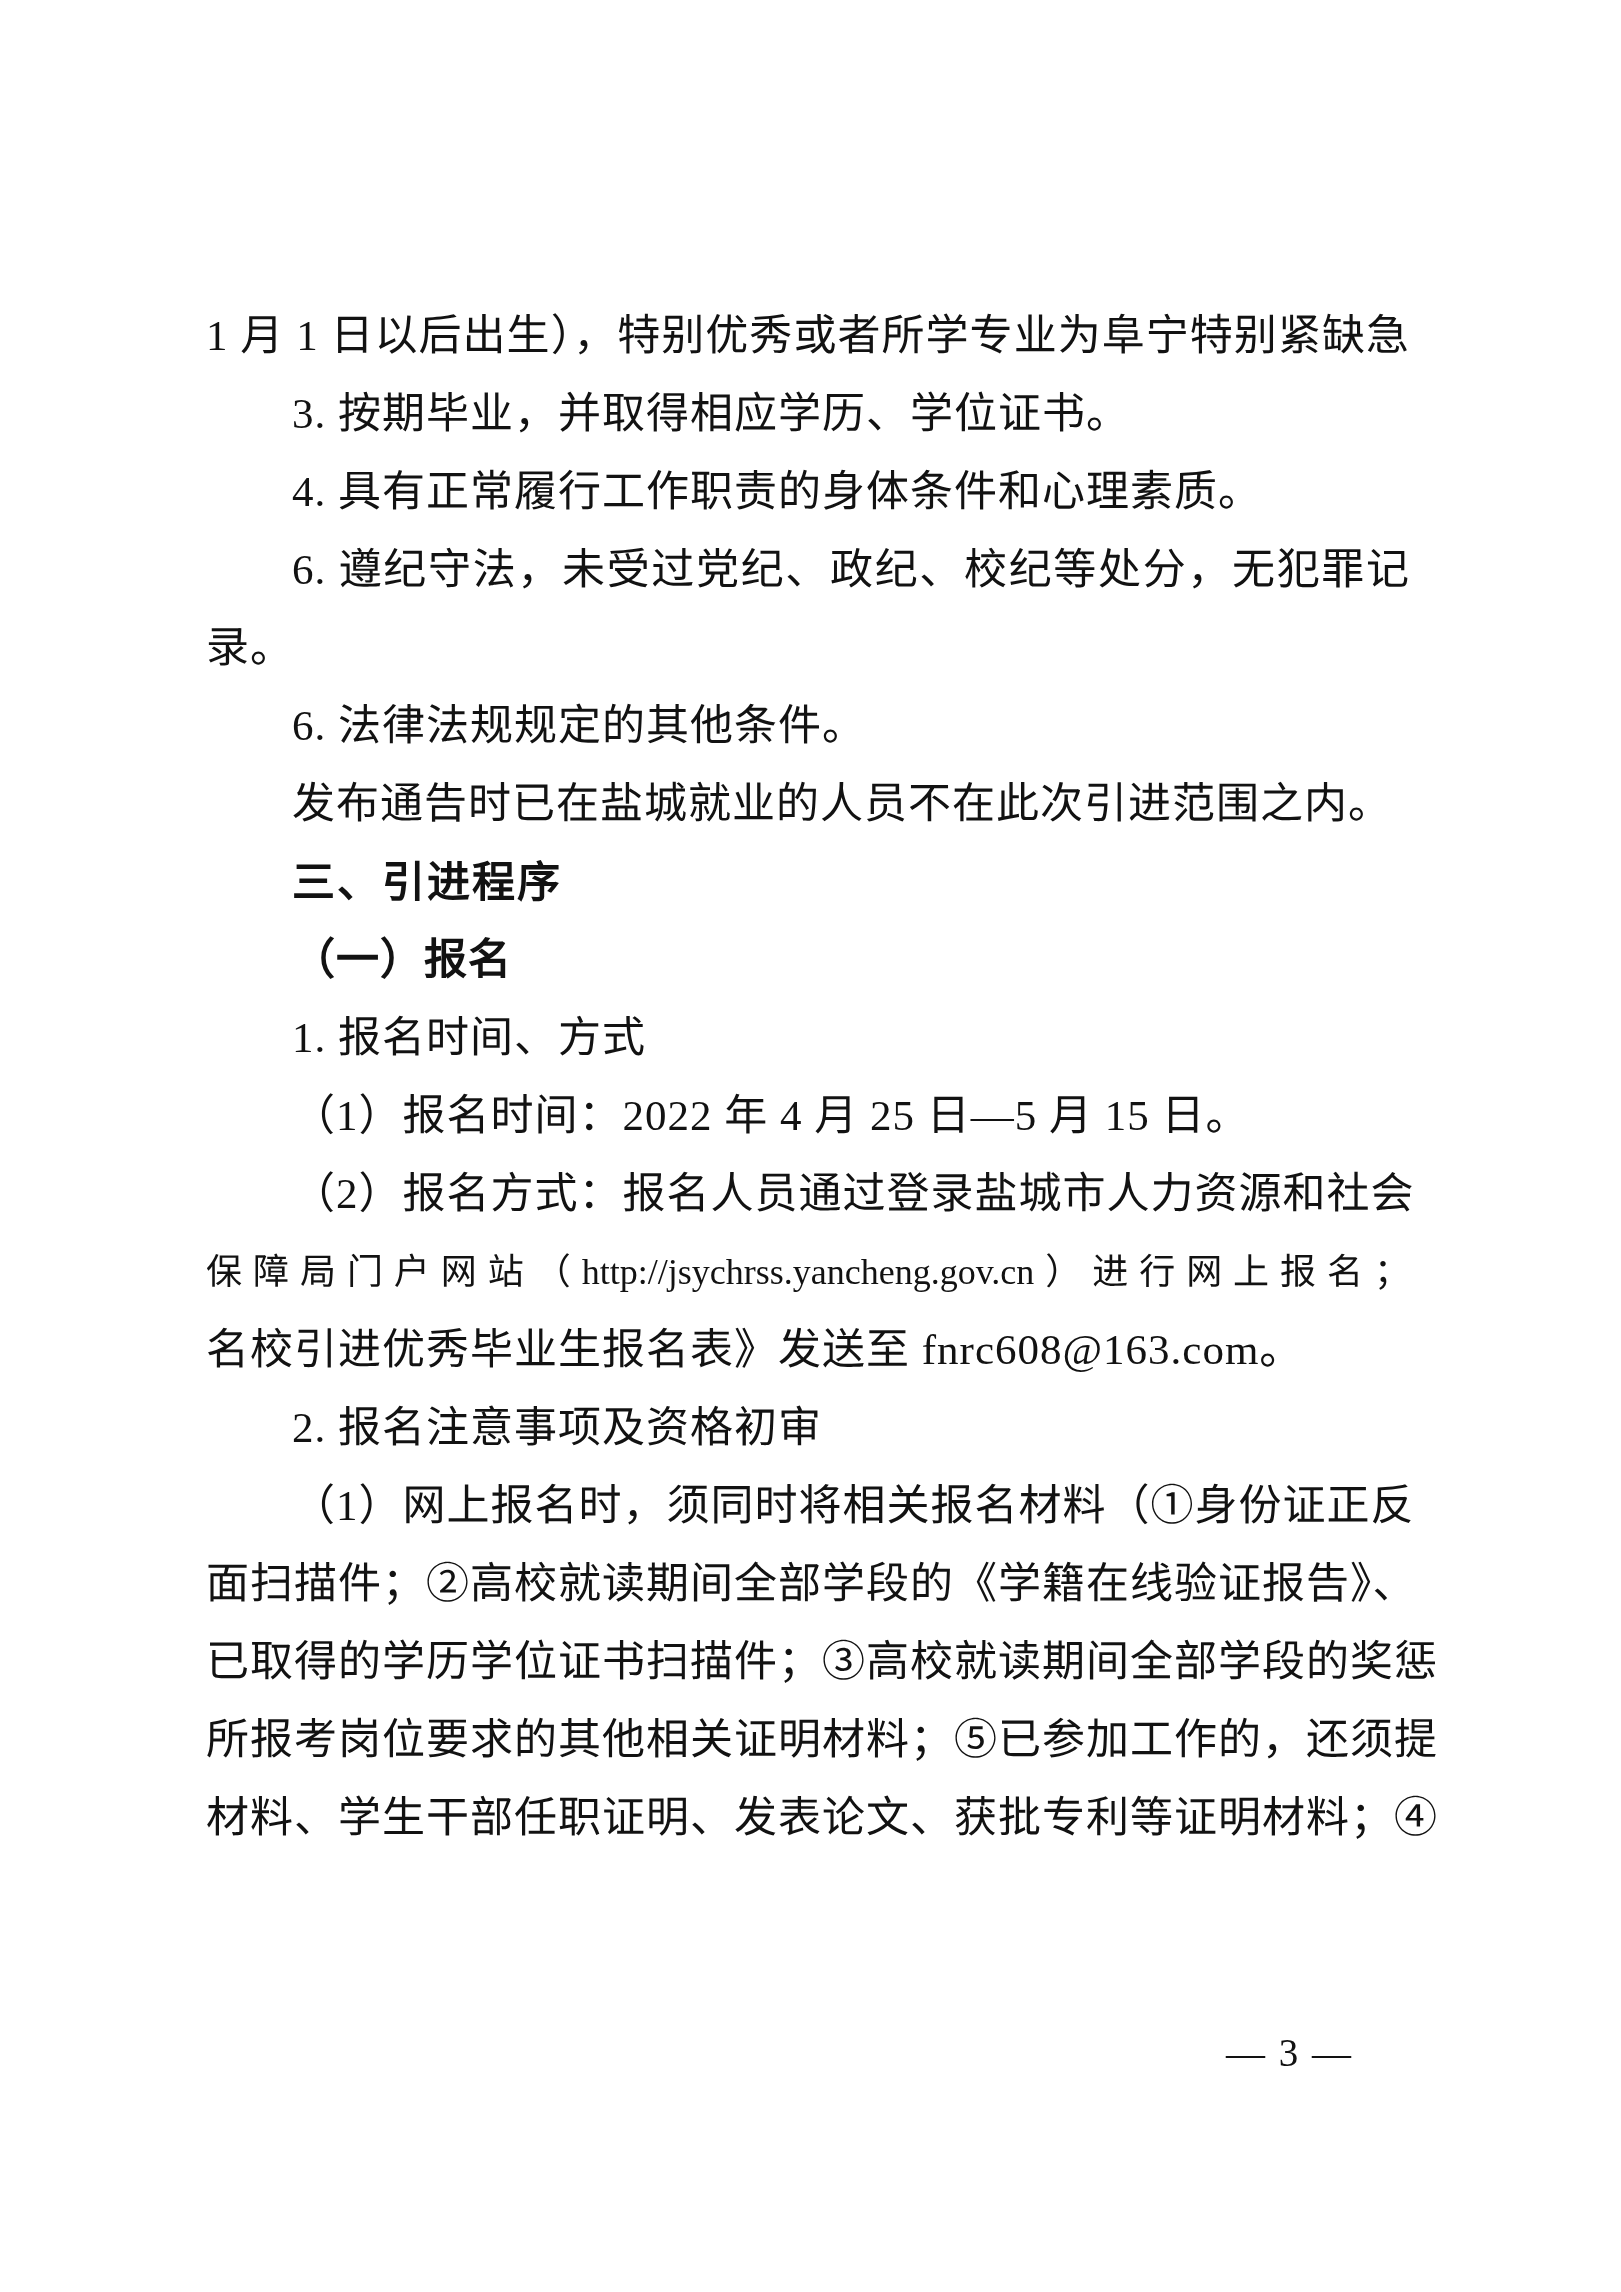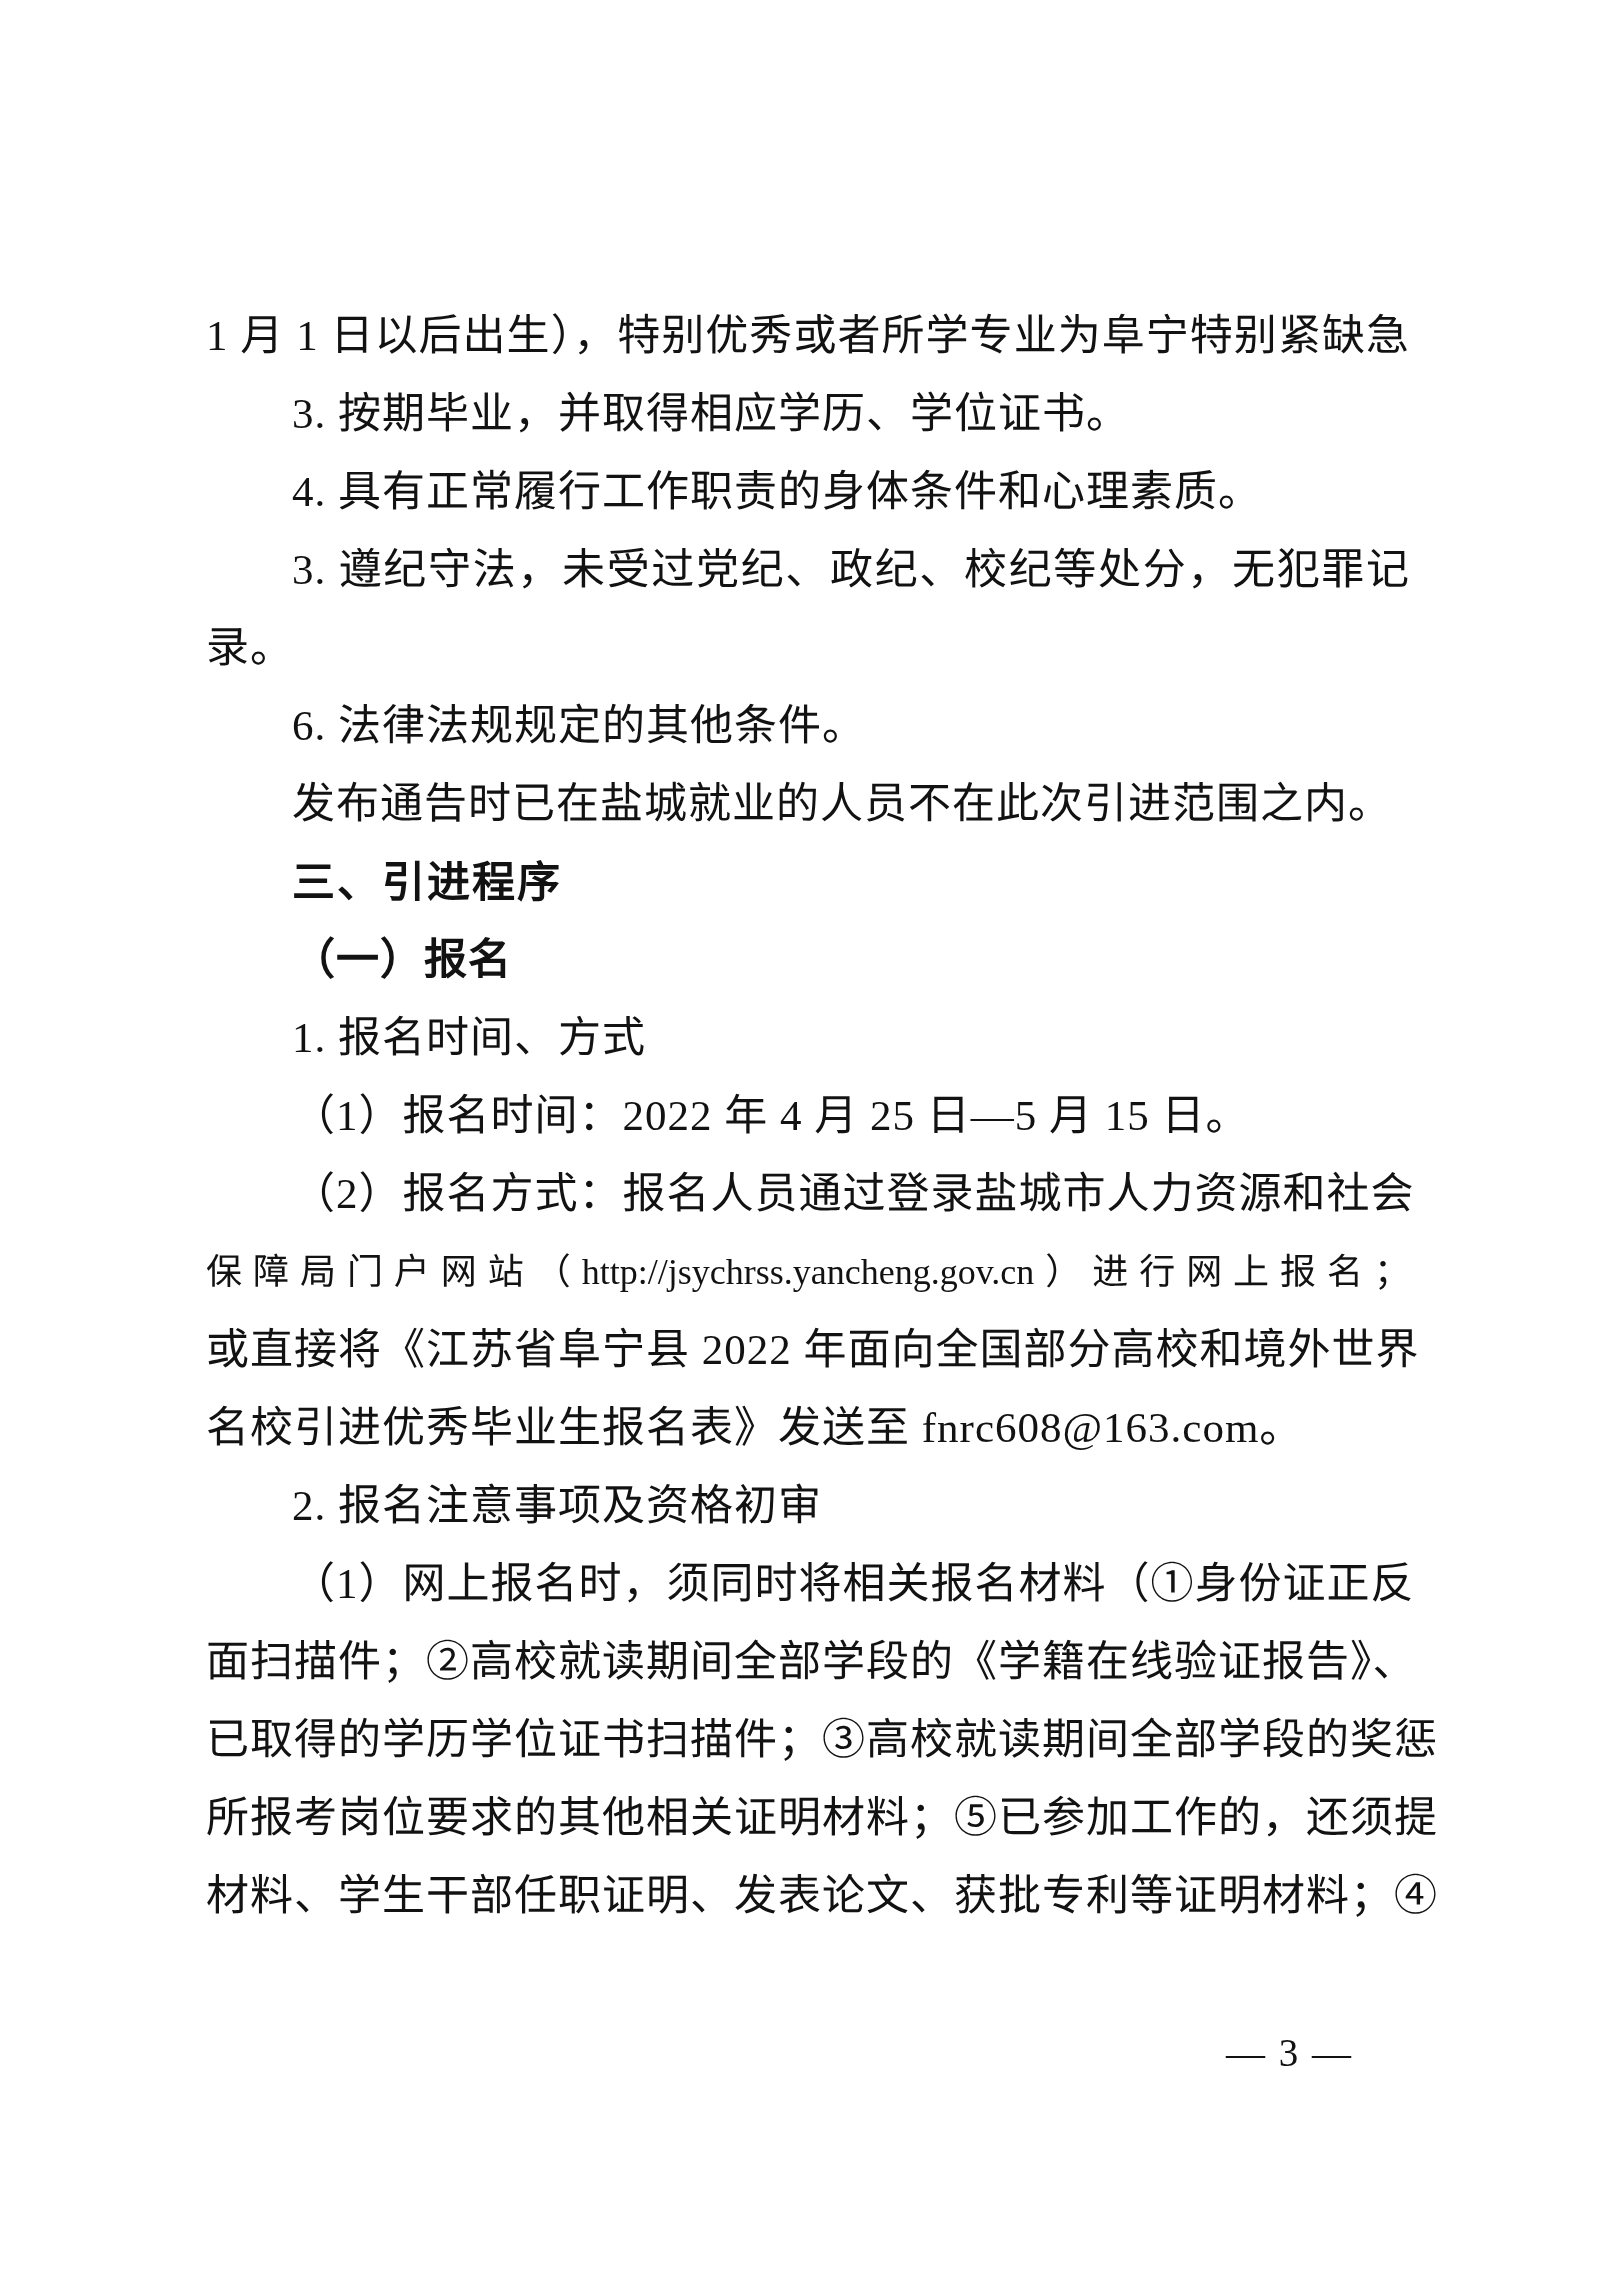--- a/index.html
+++ b/index.html
@@ -69,31 +69,30 @@
   }
 </style>
 </head>
 <body>
 
 <div class="page">
   <div class="textcol">
     <div class="ln j">1 月 1 日以后出生），特别优秀或者所学专业为阜宁特别紧缺急</div>
     <div class="ln ind">3.  按期毕业，并取得相应学历、学位证书。</div>
     <div class="ln ind">4.  具有正常履行工作职责的身体条件和心理素质。</div>
-    <div class="ln ind j">3.  遵纪守法，未受过党纪、政纪、校纪等处分，无犯罪记</div>
+    <div class="ln ind j">6.  遵纪守法，未受过党纪、政纪、校纪等处分，无犯罪记</div>
     <div class="ln">录。</div>
     <div class="ln ind">6.  法律法规规定的其他条件。</div>
     <div class="ln ind">发布通告时已在盐城就业的人员不在此次引进范围之内。</div>
     <div class="ln ind hd">三、引进程序</div>
     <div class="ln ind kt">（一）报名</div>
     <div class="ln ind">1.  报名时间、方式</div>
     <div class="ln ind">（1）报名时间：2022 年 4 月 25 日—5 月 15 日。</div>
     <div class="ln ind j">（2）报名方式：报名人员通过登录盐城市人力资源和社会</div>
     <div class="ln j url-line">保障局门户网站（http://jsychrss.yancheng.gov.cn）进行网上报名；</div>
-    <div class="ln j">或直接将《江苏省阜宁县 2022 年面向全国部分高校和境外世界</div>
     <div class="ln">名校引进优秀毕业生报名表》发送至 fnrc608@163.com。</div>
     <div class="ln ind">2.  报名注意事项及资格初审</div>
     <div class="ln ind j">（1）网上报名时，须同时将相关报名材料（①身份证正反</div>
     <div class="ln j">面扫描件；②高校就读期间全部学段的《学籍在线验证报告》、</div>
     <div class="ln j">已取得的学历学位证书扫描件；③高校就读期间全部学段的奖惩</div>
     <div class="ln j">所报考岗位要求的其他相关证明材料；⑤已参加工作的，还须提</div>
     <div class="ln j">材料、学生干部任职证明、发表论文、获批专利等证明材料；④</div>
   </div>
 
   <div class="footer">— 3 —</div>

